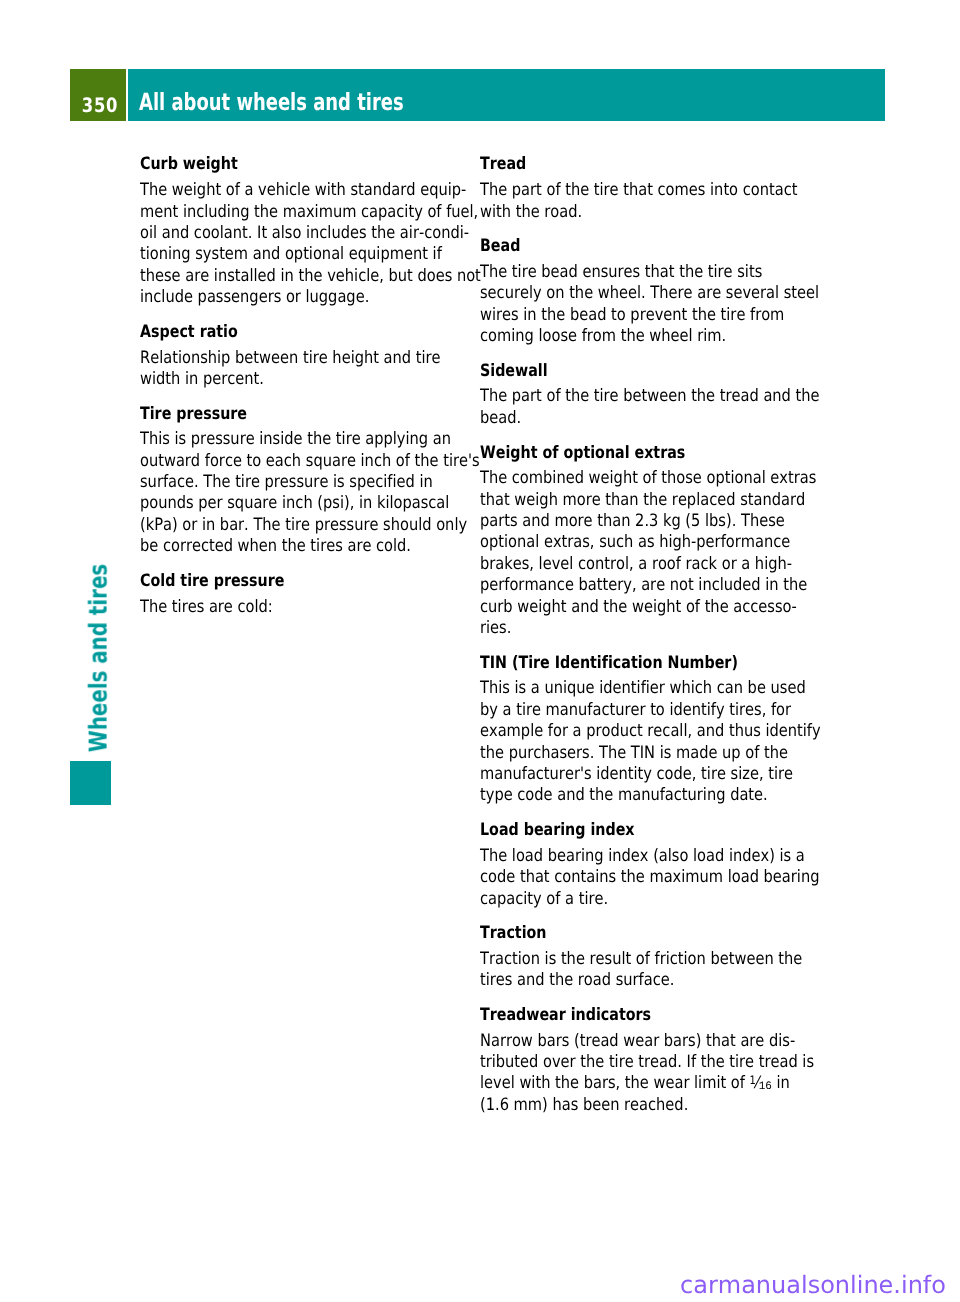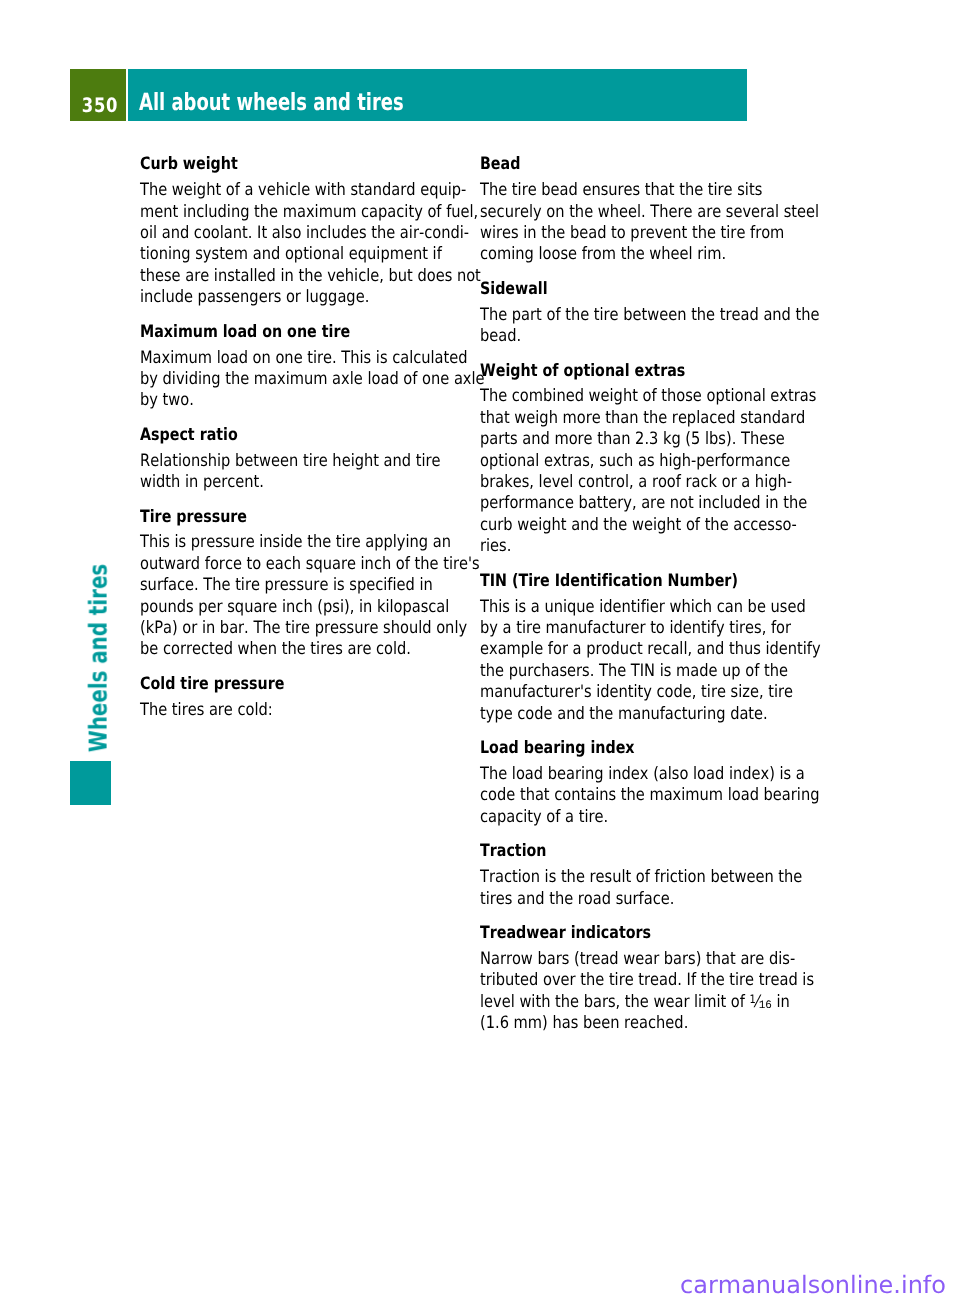--- a/index.html
+++ b/index.html
@@ -8,21 +8,21 @@
        font-family:"DejaVu Sans",sans-serif;font-stretch:condensed;
        -webkit-font-smoothing:antialiased;text-rendering:geometricPrecision;
        font-variant-ligatures:none;font-kerning:none;}
   .page{position:relative;width:960px;height:1302px;background:#fff;overflow:hidden;}
 
   
   .hdr-num{position:absolute;left:70px;top:69px;width:56px;height:51.8px;background:#4d7c0f;}
   .hdr-num .t{position:absolute;left:1.5px;width:56px;top:26px;text-align:center;
       color:#ffffff;font-weight:bold;font-size:19.8px;line-height:22px;letter-spacing:0.9px;
       transform:scaleX(0.92) translateZ(0);transform-origin:28px 0;}
-  .hdr-title{position:absolute;left:128px;top:69px;width:619px;height:51.8px;background:#009a9b;}
+  .hdr-title{position:absolute;left:128px;top:69px;width:757px;height:51.8px;background:#009a9b;}
   .hdr-title .t{position:absolute;left:11px;top:21px;color:#ffffff;white-space:nowrap;
       font-weight:bold;font-size:23.7px;line-height:24px;
       transform:scaleX(var(--sx-title,0.844)) translateZ(0);transform-origin:0 0;}
 
   
   .side-tab{position:absolute;left:0;top:0;width:0;height:0;}
   .side-tab .label{position:absolute;left:0;top:0;white-space:nowrap;
       color:#009a9b;font-weight:bold;font-size:24.8px;line-height:25px;
       transform-origin:0 0;
       transform:translate(85.6px,752.2px) rotate(-90deg) scaleX(var(--sx-tab,0.884)) translateZ(0);}
@@ -79,45 +79,44 @@
       <div class="blk">
         <h3>Curb weight</h3>
         <p class="body">The weight of a vehicle with standard equip-
 ment including the maximum capacity of fuel,
 oil and coolant. It also includes the air-condi-
 tioning system and optional equipment if
 these are installed in the vehicle, but does not
 include passengers or luggage.</p>
       </div>
       <div class="blk">
-        <h3>Maximum load on one tire</h3>
-        <p class="body">Maximum load on one tire. This is calculated
-by dividing the maximum axle load of one axle
-by two.</p>
-      </div>
-      <div class="blk">
         <h3>Aspect ratio</h3>
         <p class="body">Relationship between tire height and tire
 width in percent.</p>
       </div>
       <div class="blk">
         <h3>Tire pressure</h3>
         <p class="body">This is pressure inside the tire applying an
 outward force to each square inch of the tire's
 surface. The tire pressure is specified in
 pounds per square inch (psi), in kilopascal
 (kPa) or in bar. The tire pressure should only
 be corrected when the tires are cold.</p>
       </div>
       <div class="blk">
         <h3>Cold tire pressure</h3>
         <p class="body">The tires are cold:</p>
       </div>
     </div>
   <div class="col col-r">
+      <div class="blk">
+        <h3>Tread</h3>
+        <p class="body">The part of the tire that comes into contact
+with the road.</p>
+      </div>
       <div class="blk">
         <h3>Bead</h3>
         <p class="body">The tire bead ensures that the tire sits
 securely on the wheel. There are several steel
 wires in the bead to prevent the tire from
 coming loose from the wheel rim.</p>
       </div>
       <div class="blk">
         <h3>Sidewall</h3>
         <p class="body">The part of the tire between the tread and the

